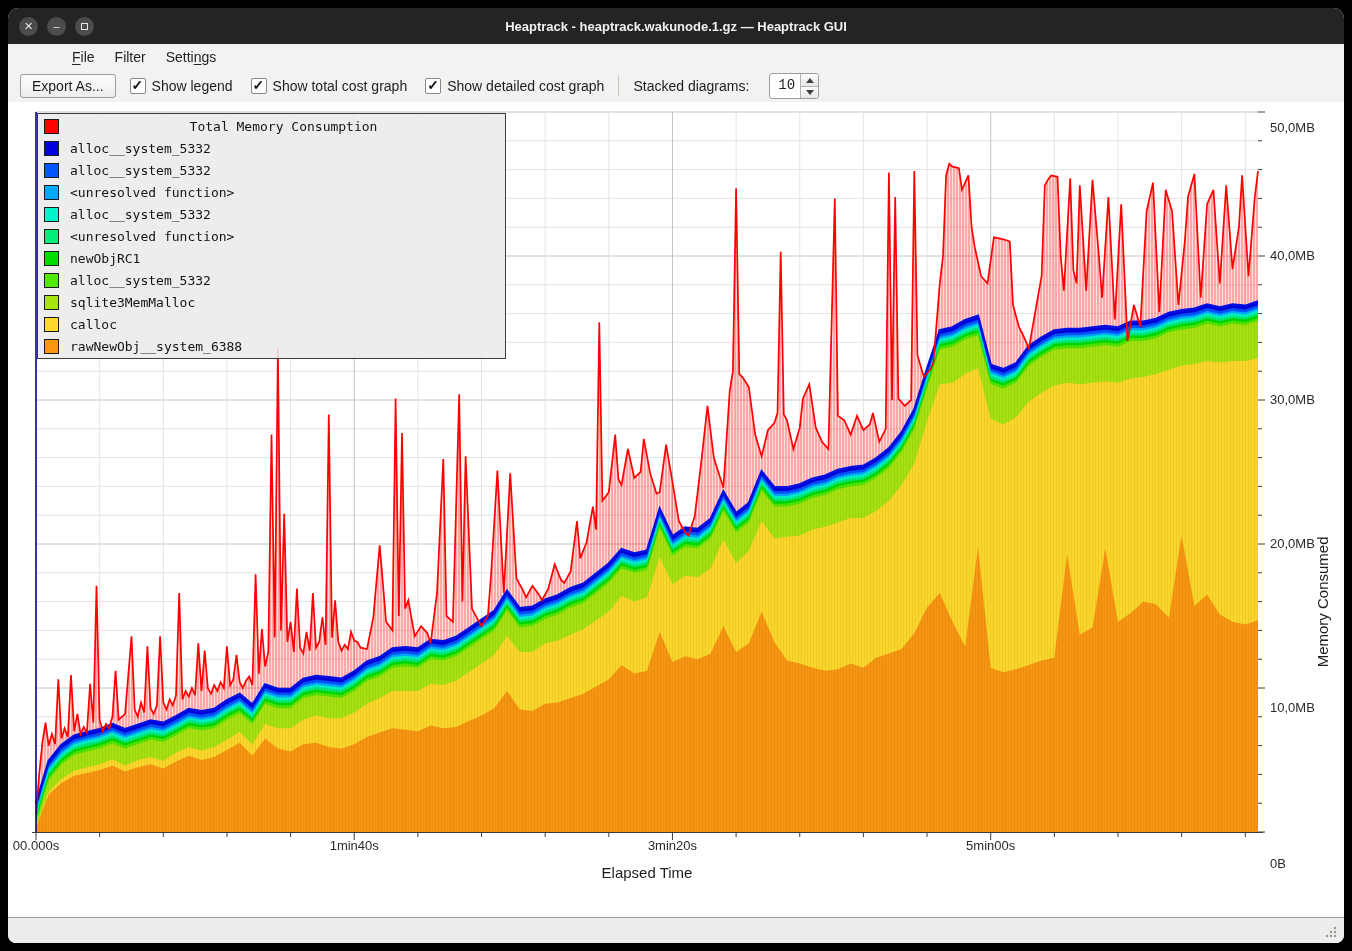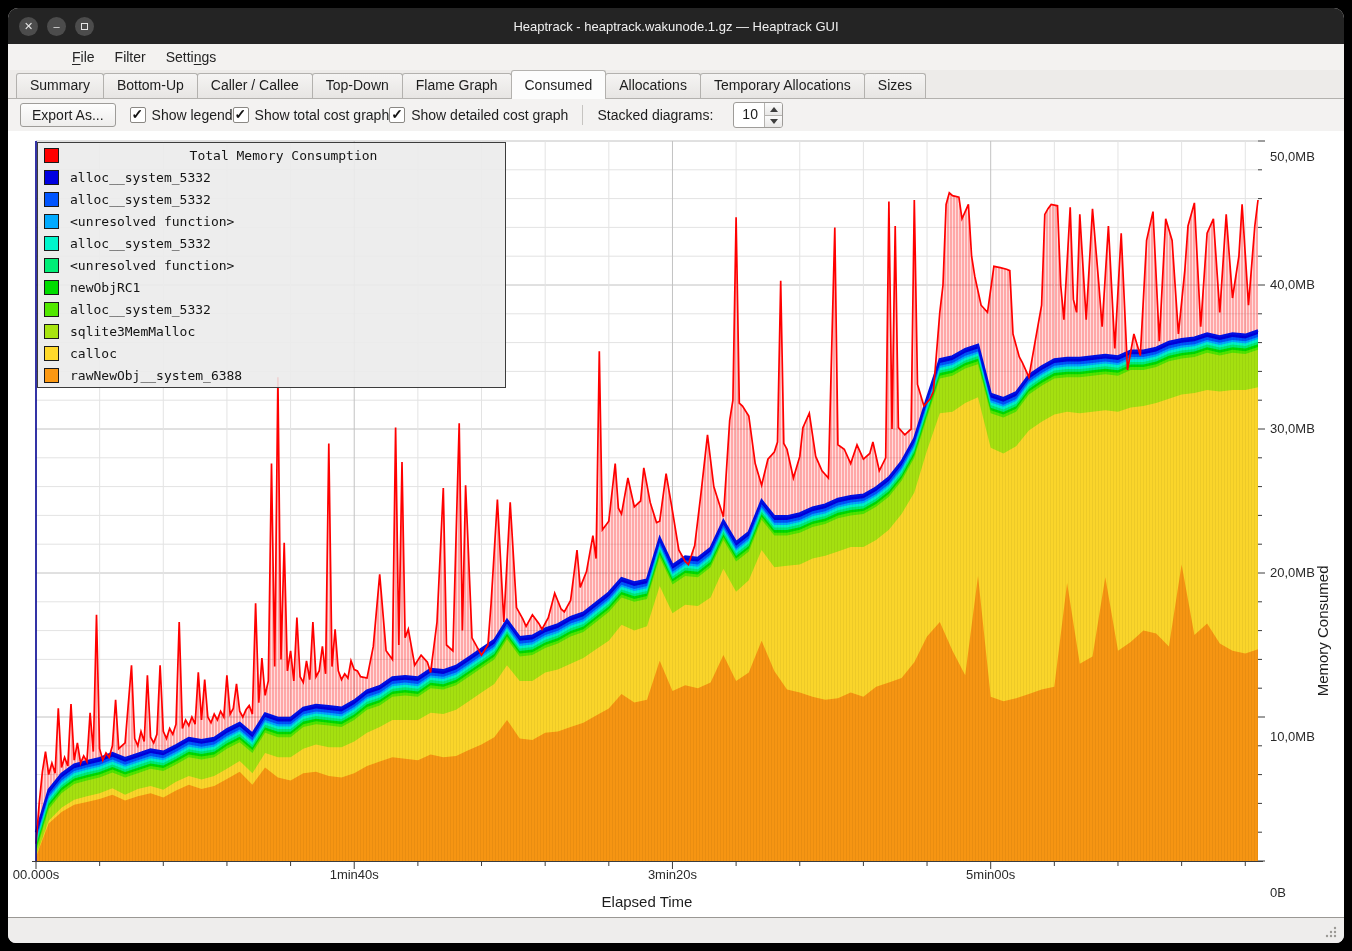--- a/index.html
+++ b/index.html
@@ -5,42 +5,42 @@
   * { margin:0; padding:0; box-sizing:border-box; }
   html,body { width:1352px; height:951px; background:#000; font-family:"Liberation Sans", sans-serif; overflow:hidden; }
   .window { position:absolute; left:8px; top:8px; width:1336px; height:935px; background:#f3f2f1;
             border-radius:10px 10px 8px 8px; overflow:hidden; display:flex; flex-direction:column; }
   
   .titlebar { height:36px; background:#242424; position:relative; display:flex; align-items:center; flex:0 0 auto; }
   .winbtns { display:flex; gap:9px; padding-left:11px; }
   .winbtn { width:19px; height:19px; border-radius:50%; background:#4c4c4c; color:#e6e6e6;
             display:flex; align-items:center; justify-content:center; font-size:11px; line-height:1; }
   .winbtn .sq { width:7px; height:7px; border:1.4px solid #e6e6e6; display:block; }
-  .wtitle { position:absolute; left:0; right:0; text-align:center; color:#f0f0f0; font-size:13px; font-weight:normal; }
+  .wtitle { position:absolute; left:0; right:0; text-align:center; color:#f0f0f0; font-size:13px; font-weight:bold; }
   
   .menubar { height:26px; background:#f3f2f0; display:flex; align-items:center; padding-left:12px; flex:0 0 auto;margin-left:42px; }
   .menu-item { font-size:14px; color:#242424; padding:2px 10px; }
   .menu-item u { text-underline-offset:2px; }
   
   .tabbar { height:29px; background:#edebe9; border-bottom:1px solid #b3b1ae; display:flex; align-items:flex-end; padding-left:8px; flex:0 0 auto; }
   .tab { font-size:14px; color:#1d1d1d; padding:3px 13px 4px 13px; height:25px; margin-right:-1px;
          border:1px solid #b3b1ae; border-bottom:none; border-radius:3px 3px 0 0;
          background:linear-gradient(#f5f4f3,#e7e5e3); white-space:nowrap; }
   .tab.active { height:29px; background:#fcfcfc; margin-bottom:-1px; padding-top:6px; position:relative; z-index:2; }
   
   .toolbar { height:32px; background:#f3f2f1; display:flex; align-items:center; gap:14px; padding-left:12px; flex:0 0 auto; }
   .btn { font-size:14px; color:#1d1d1d; padding:3px 11px; border:1px solid #9e9c99; border-radius:3px;
          background:linear-gradient(#fdfdfd,#eeedec); }
-  .cbgroup { display:flex; align-items:flex-end; }
+  .cbgroup { display:flex; gap:18px; align-items:flex-end; }
   .cb { display:flex; align-items:center; gap:6px; font-size:14px; color:#1d1d1d; }
   .cb .box { width:16px; height:16px; background:#fff; border:1px solid #8a8884; border-radius:2px; position:relative; }
   .cb .box.checked::after { content:"✓"; position:absolute; left:1px; top:-2px; font-size:14px; font-weight:bold; color:#111; }
   .sep { width:1px; height:20px; background:#c6c4c1; }
   .spinwrap { display:flex; align-items:center; gap:20px; font-size:14px; color:#1d1d1d; }
-  .spinbox { display:flex; border:1px solid #9e9c99; border-radius:3px; background:#fff; overflow:hidden; }
+  .spinbox { display:flex; border:1px solid #9e9c99; border-radius:3px; background:#fff; overflow:hidden;font-family:Liberation Mono, monospace; }
   .spinval { width:30px; padding:3px 4px 3px 8px; font-size:14px; }
   .spinbtns { display:flex; flex-direction:column; border-left:1px solid #b5b3b0; }
   .spinbtn { width:17px; height:12px; background:linear-gradient(#fbfbfb,#e9e8e7); display:flex; align-items:center; justify-content:center; }
   .spinbtn + .spinbtn { border-top:1px solid #b5b3b0; }
   .arr-up { width:0; height:0; border-left:4px solid transparent; border-right:4px solid transparent; border-bottom:5px solid #3e3e3e; }
   .arr-dn { width:0; height:0; border-left:4px solid transparent; border-right:4px solid transparent; border-top:5px solid #3e3e3e; }
   
   .chart-page { flex:1 1 auto; background:#fff; position:relative; border-bottom:1px solid #9a9894; }
   #chart-svg { position:absolute; left:0; top:0; }
   .legend { position:absolute; left:29px; top:11px; width:469px; background:rgba(235,235,235,0.90);
@@ -77,31 +77,20 @@
     </div>
     <div class="wtitle">Heaptrack - heaptrack.wakunode.1.gz — Heaptrack GUI</div>
   </div>
 
   <div class="menubar">
       <span class="menu-item"><u>F</u>ile</span>
       <span class="menu-item">Filter</span>
       <span class="menu-item">Setti<u>n</u>gs</span>
     </div>
 
-  <div class="tabbar">
-      <div class="tab">Summary</div>
-      <div class="tab">Bottom-Up</div>
-      <div class="tab">Caller / Callee</div>
-      <div class="tab">Top-Down</div>
-      <div class="tab">Flame Graph</div>
-      <div class="tab active">Consumed</div>
-      <div class="tab">Allocations</div>
-      <div class="tab">Temporary Allocations</div>
-      <div class="tab">Sizes</div>
-    </div>
 
   <div class="toolbar">
     <button class="btn">Export As...</button>
     <div class="cbgroup">
         <label class="cb">
           <span class="box checked"></span>
           <span>Show legend</span>
         </label>
         <label class="cb">
           <span class="box checked"></span>

